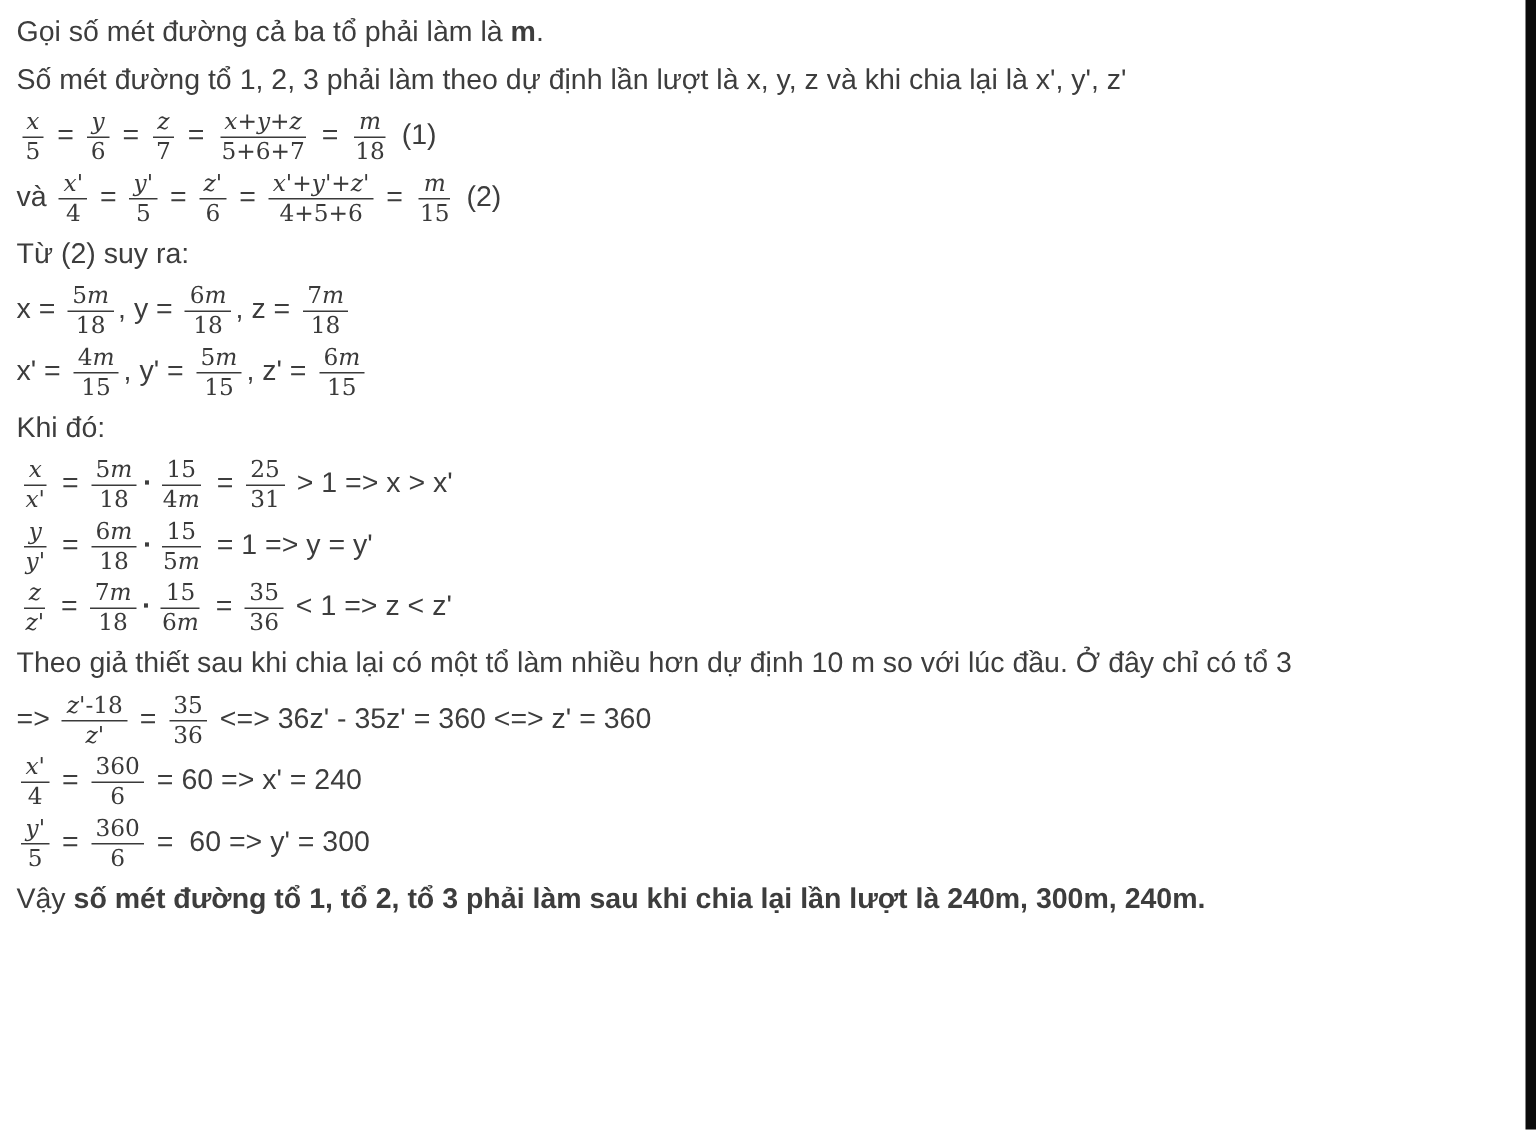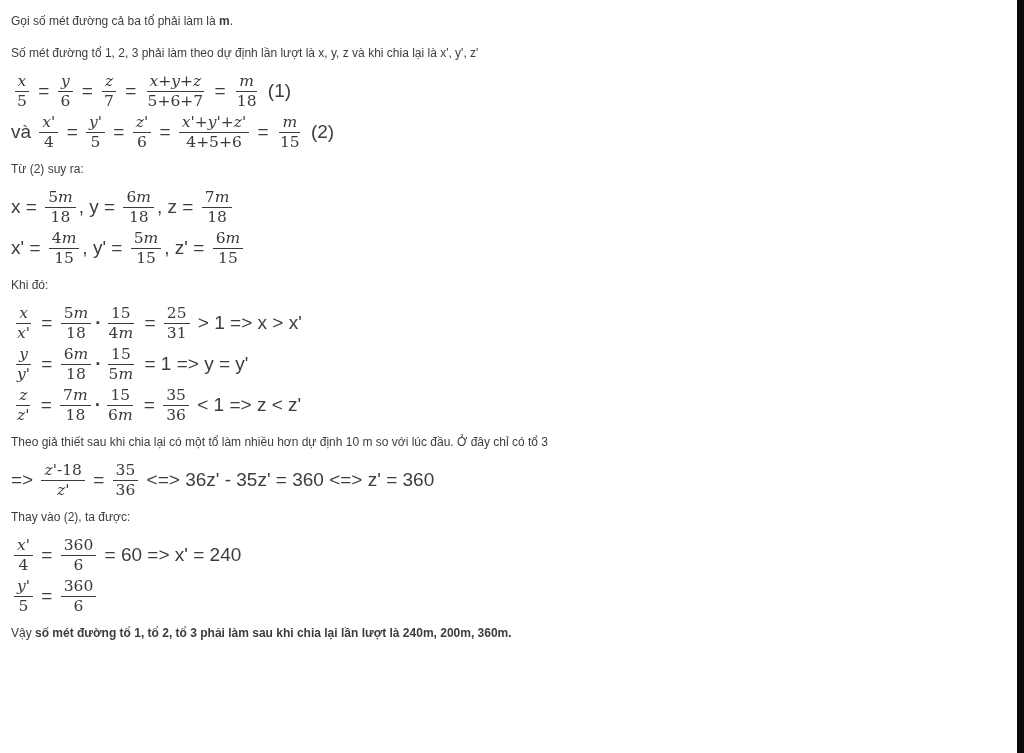--- a/index.html
+++ b/index.html
@@ -9,21 +9,21 @@
   }
   #page{position:relative;width:1024px;height:753px;background:#fff;}
   #content{
     position:absolute;left:11px;top:4px;right:34px;
     color:#3d3d3d;
   }
   #right-bar{
     position:absolute;top:0;right:0;width:7px;height:753px;background:#0b0b0b;
   }
   .text-line{
-    font-size:12px;line-height:29px;margin:3px 0;
+    font-size:19px;line-height:29px;margin:3px 0;
     color:#3d3d3d;
   }
   .text-line .seg-b{font-weight:bold;}
   .text-line .seg-accent{color:var(--accent,#e8846c);}
   .math-line{
     display:flex;align-items:center;min-height:40px;margin:1px 0;
     font-size:19px;color:#3d3d3d;
   }
   .math-line .mtxt{white-space:pre;}
   .math-line .mdot{margin:0 1px;font-weight:bold;}
@@ -203,21 +203,20 @@
           <span class="num"><span class="it">z'</span><span>-18</span></span>
           <span class="den"><span class="it">z'</span></span>
         </span>
         <span class="mtxt"> = </span>
         <span class="frac">
           <span class="num"><span>35</span></span>
           <span class="den"><span>36</span></span>
         </span>
         <span class="mtxt"> &lt;=&gt; 36z' - 35z' = 360 &lt;=&gt; z' = 360</span>
       </div>
-      <div class="text-line"><span class="">Thay vào (2), ta được:</span></div>
       <div class="math-line">
         <span class="frac">
           <span class="num"><span class="it">x'</span></span>
           <span class="den"><span>4</span></span>
         </span>
         <span class="mtxt"> = </span>
         <span class="frac">
           <span class="num"><span>360</span></span>
           <span class="den"><span>6</span></span>
         </span>
@@ -226,17 +225,18 @@
       <div class="math-line">
         <span class="frac">
           <span class="num"><span class="it">y'</span></span>
           <span class="den"><span>5</span></span>
         </span>
         <span class="mtxt"> = </span>
         <span class="frac">
           <span class="num"><span>360</span></span>
           <span class="den"><span>6</span></span>
         </span>
-      </div>
-      <div class="text-line"><span class="">Vậy </span><span class="seg-b ">số mét đường tổ 1, tổ 2, tổ 3 phải làm sau khi chia lại lần lượt là 240m, 200m, 360m.</span></div>
+        <span class="mtxt"> =  60 =&gt; y' = 300</span>
+      </div>
+      <div class="text-line"><span class="">Vậy </span><span class="seg-b ">số mét đường tổ 1, tổ 2, tổ 3 phải làm sau khi chia lại lần lượt là 240m, 300m, 240m.</span></div>
     </div>
   <div id="right-bar" style="background: rgb(11, 11, 11);"></div>
 </div>
 
 </body></html>

